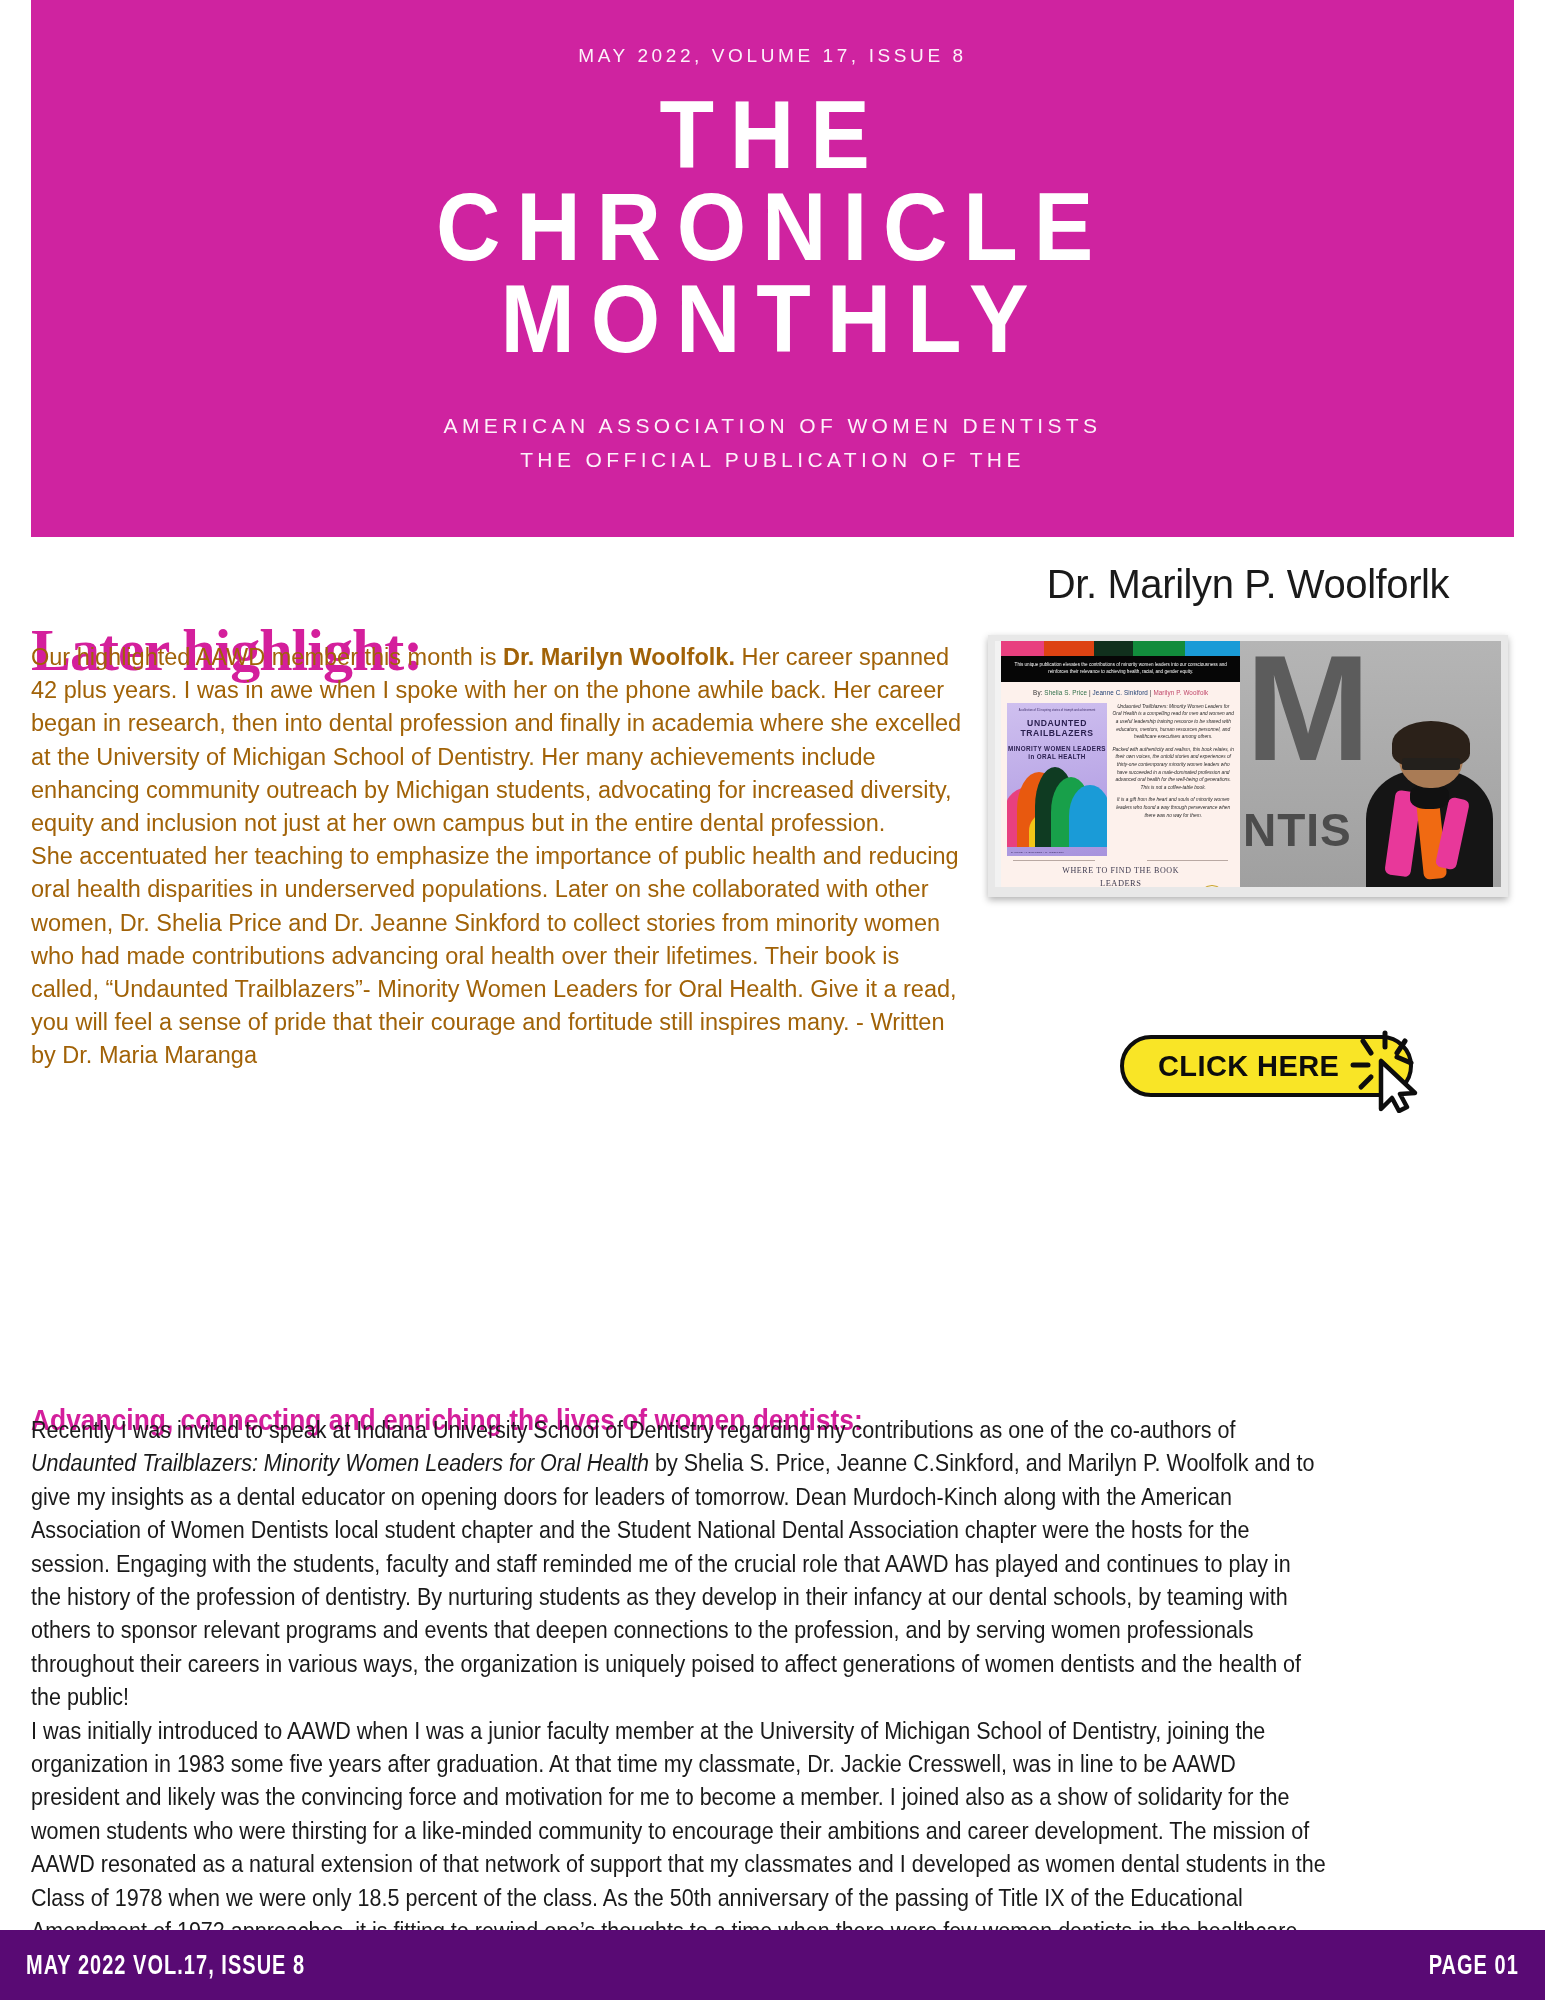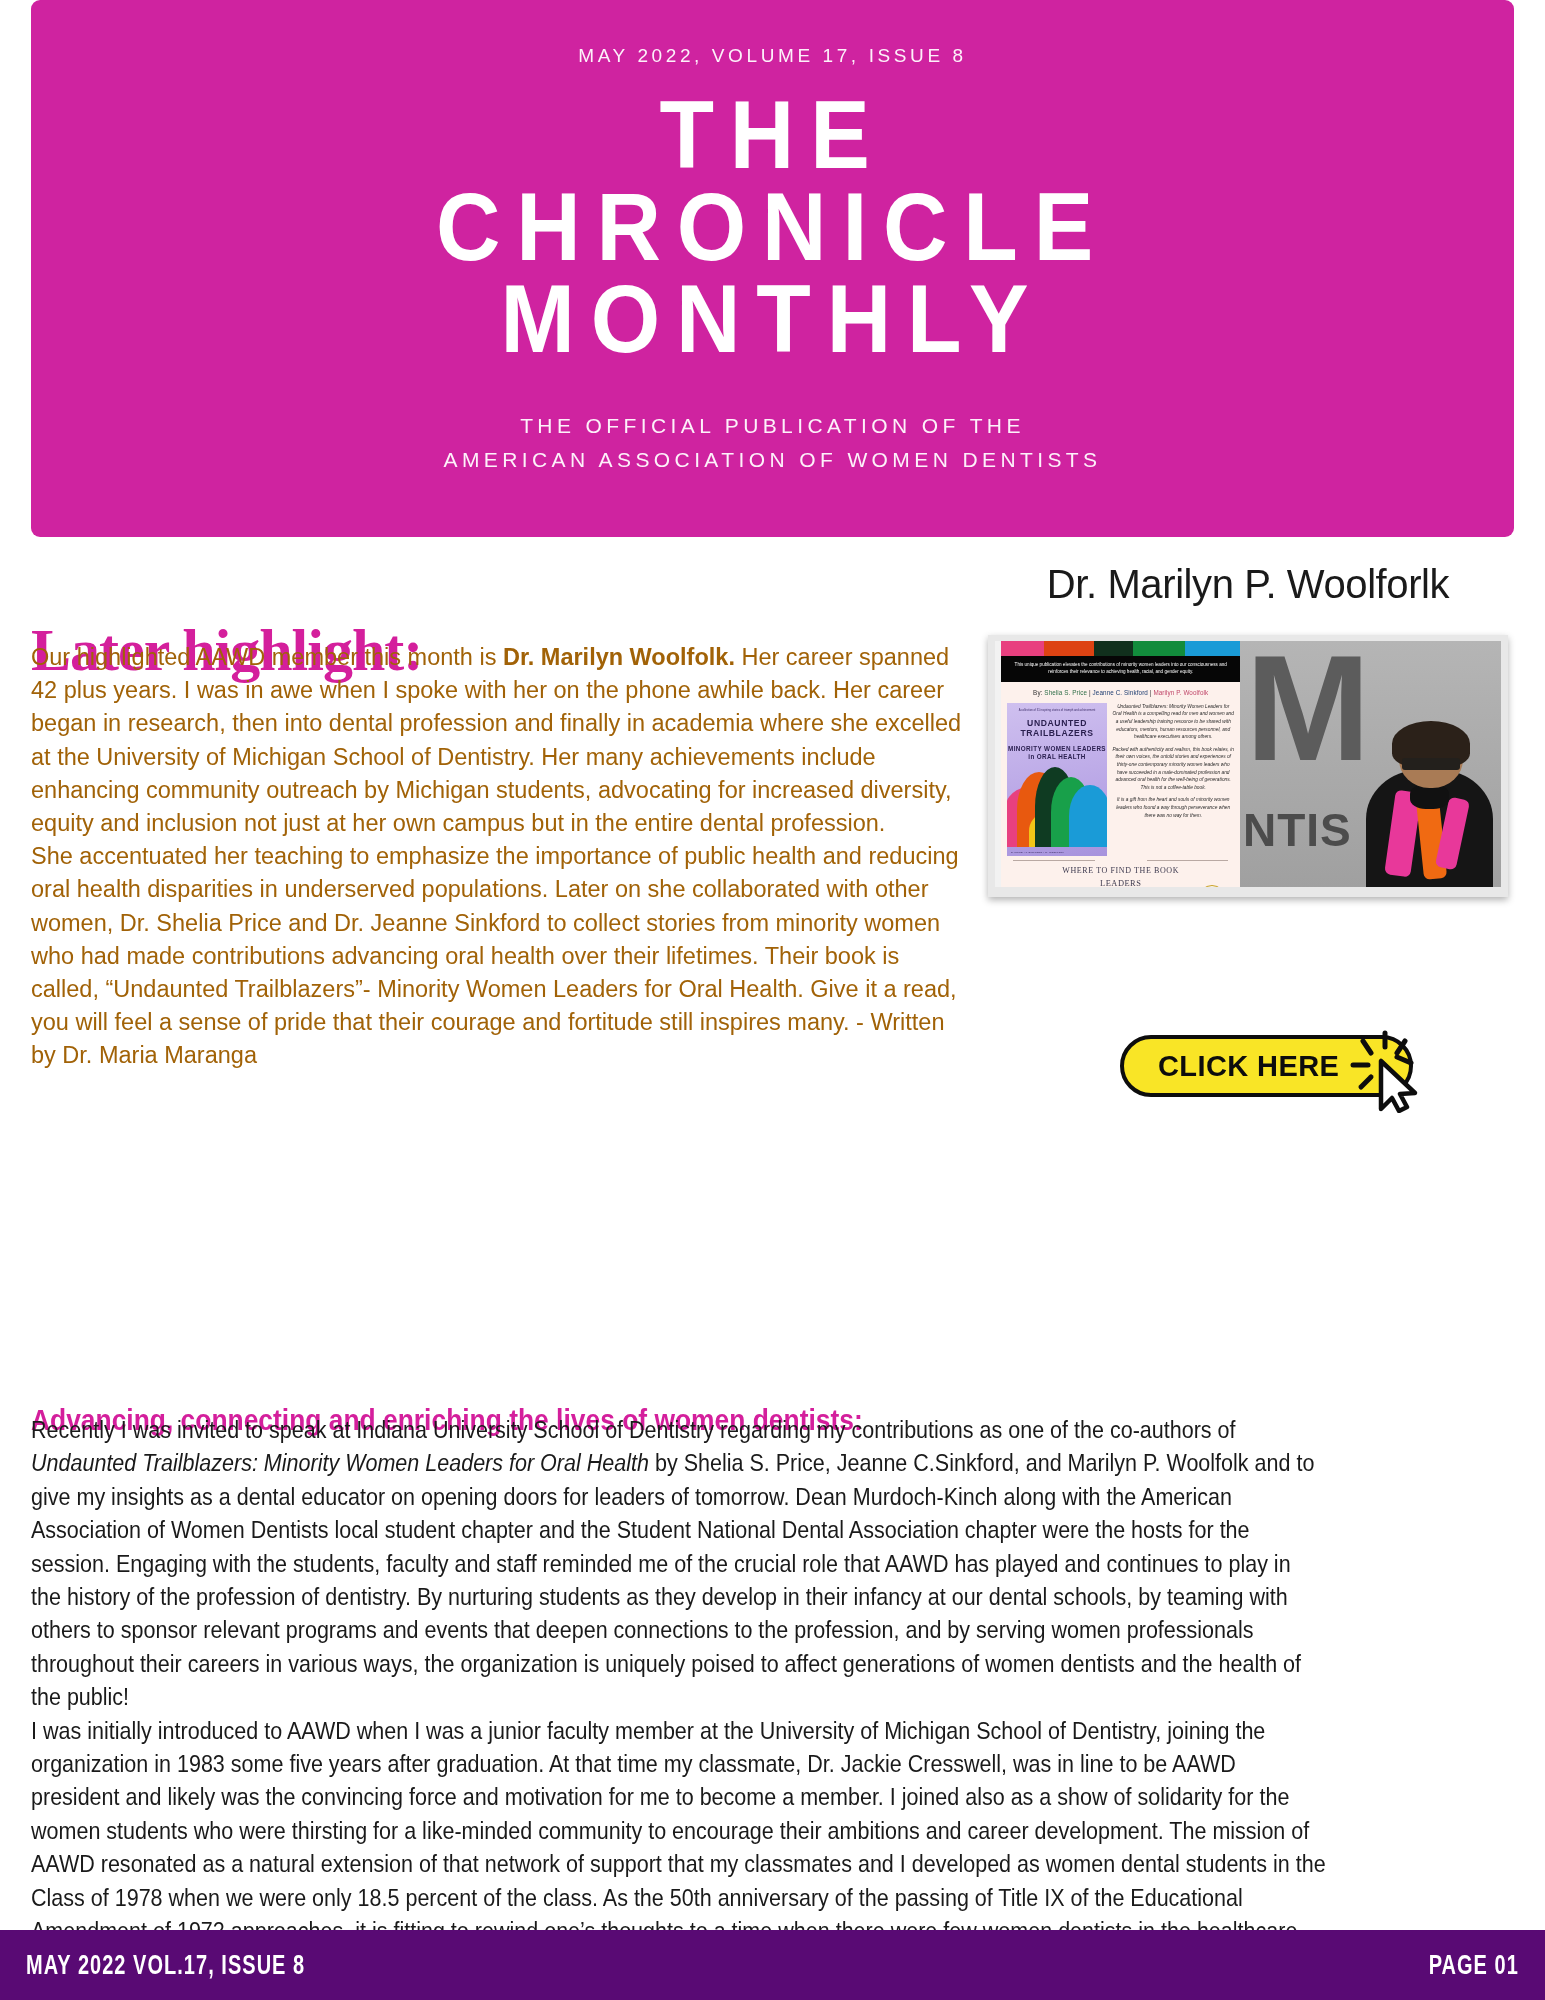--- a/index.html
+++ b/index.html
@@ -20,21 +20,20 @@
   .masthead {
     position: absolute;
     left: 31px;
     top: 0;
     width: 1483px;
     height: 537px;
     background: #cf23a0;
     color: #ffffff;
     text-align: center;
     box-sizing: border-box;
-    border-radius: 9px;
   }
   .issue-line {
     font-family: "Liberation Sans", sans-serif;
     font-size: 19px;
     letter-spacing: 3.6px;
     font-weight: 400;
     padding-top: 45px;
     color: #fdf1fa;
   }
   .masthead-title {
@@ -322,22 +321,22 @@
 <body>
 
 <div class="masthead">
   <div class="issue-line">MAY 2022, VOLUME 17, ISSUE 8</div>
   <div class="masthead-title">
     <span class="l1">THE</span>
     <span class="l2">CHRONICLE</span>
     <span class="l3">MONTHLY</span>
   </div>
   <div class="masthead-sub">
+    <span>AMERICAN ASSOCIATION OF WOMEN DENTISTS</span>
     <span>THE OFFICIAL PUBLICATION OF THE</span>
-    <span>AMERICAN ASSOCIATION OF WOMEN DENTISTS</span>
   </div>
 </div>
 
 <div class="page-body">
 
   <h2 class="member-title">Later highlight:</h2>
 
   <div class="doctor-name">Dr. Marilyn P. Woolforlk</div>
 
   <div class="figure-wrap">

